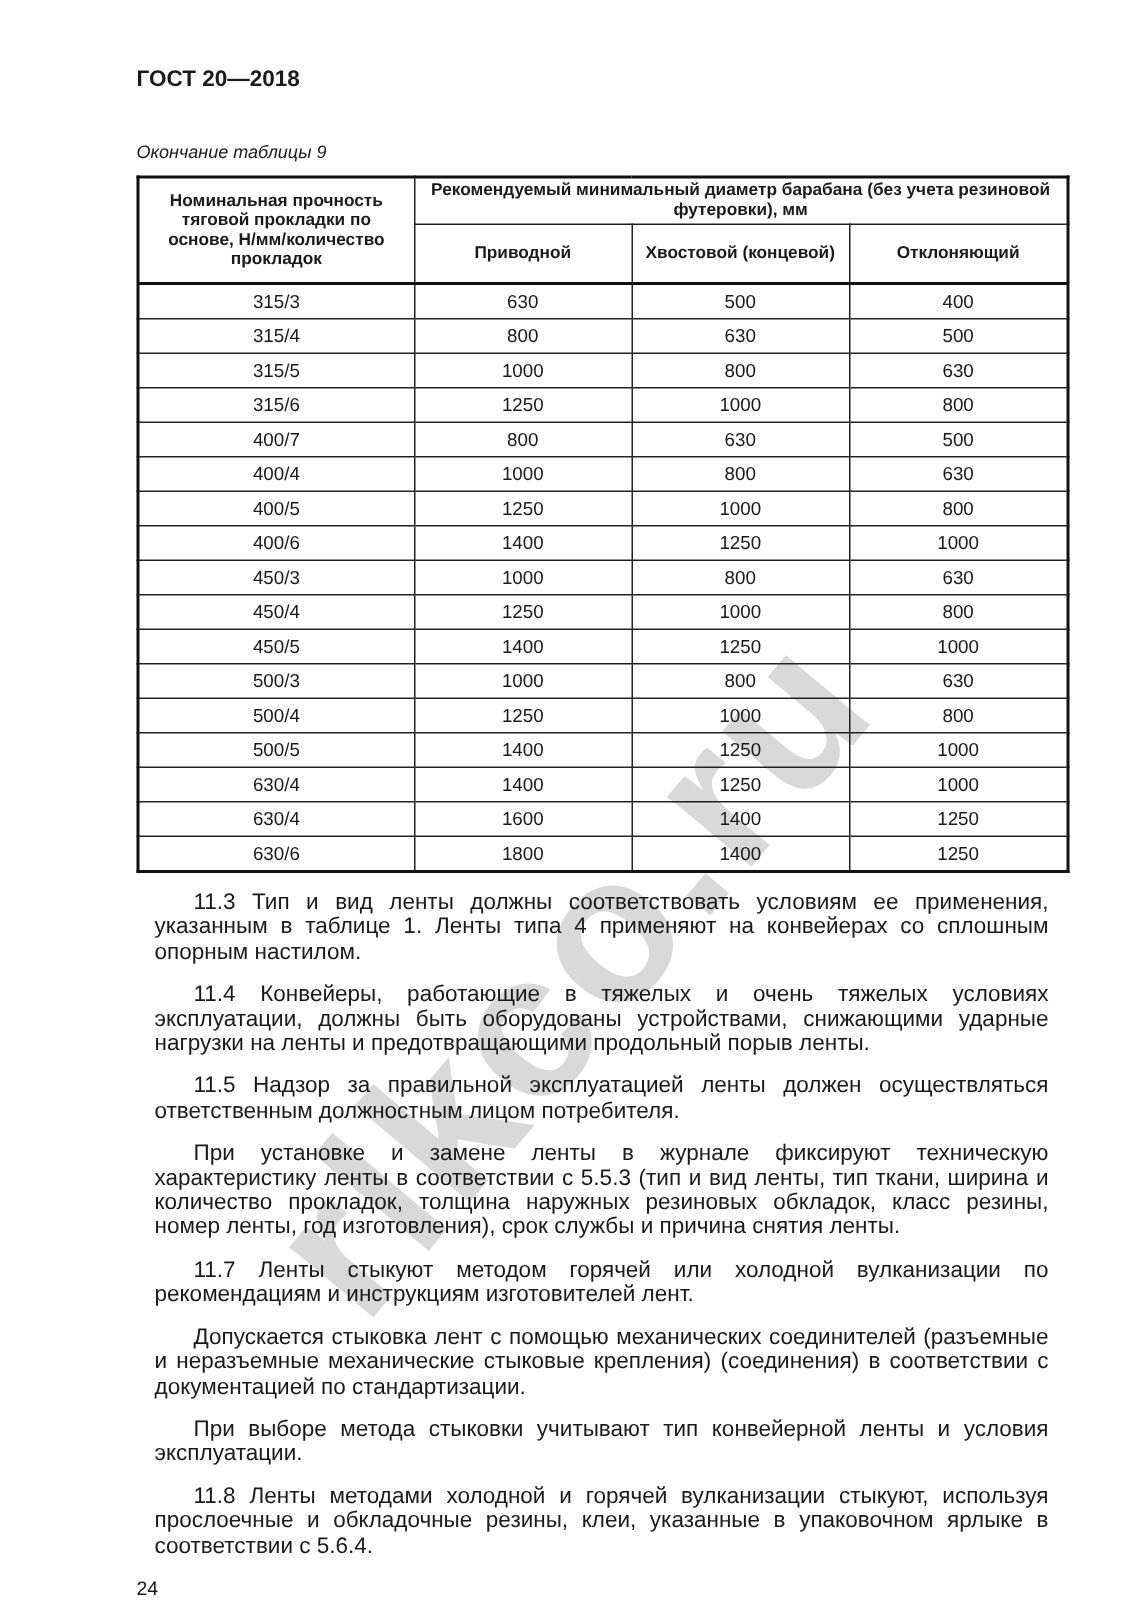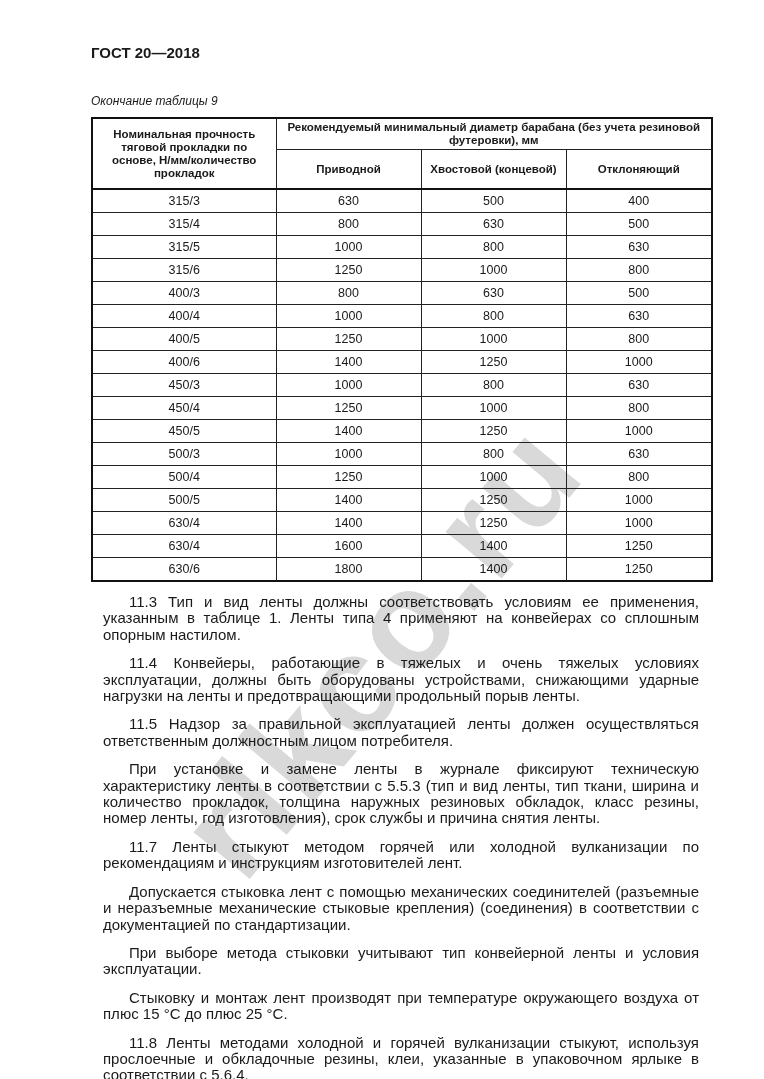--- a/index.html
+++ b/index.html
@@ -139,21 +139,21 @@
             <td>800</td>
             <td>630</td>
           </tr>
           <tr>
             <td>315/6</td>
             <td>1250</td>
             <td>1000</td>
             <td>800</td>
           </tr>
           <tr>
-            <td>400/3</td>
+            <td>400/7</td>
             <td>800</td>
             <td>630</td>
             <td>500</td>
           </tr>
           <tr>
             <td>400/4</td>
             <td>1000</td>
             <td>800</td>
             <td>630</td>
           </tr>
@@ -227,20 +227,19 @@
     </table>
 
     <div class="body-text">
         <p>11.3  Тип и вид ленты должны соответствовать условиям ее применения, указанным в таблице 1. Ленты типа 4 применяют на конвейерах со сплошным опорным настилом.</p>
         <p>11.4  Конвейеры, работающие в тяжелых и очень тяжелых условиях эксплуатации, должны быть оборудованы устройствами, снижающими ударные нагрузки на ленты и предотвращающими продольный порыв ленты.</p>
         <p>11.5  Надзор за правильной эксплуатацией ленты должен осуществляться ответственным должностным лицом потребителя.</p>
         <p>При установке и замене ленты в журнале фиксируют техническую характеристику ленты в соответствии с 5.5.3  (тип и вид ленты, тип ткани, ширина и количество прокладок, толщина наружных резиновых обкладок, класс резины, номер ленты, год изготовления), срок службы и причина снятия ленты.</p>
         <p>11.7  Ленты стыкуют методом горячей или холодной вулканизации по рекомендациям и инструкциям изготовителей лент.</p>
         <p>Допускается стыковка лент с помощью механических соединителей (разъемные и неразъемные механические стыковые крепления) (соединения) в соответствии с документацией по стандартизации.</p>
         <p>При выборе метода стыковки учитывают тип конвейерной ленты и условия эксплуатации.</p>
-        <p>Стыковку и монтаж лент производят при температуре окружающего воздуха от плюс 15 °С до плюс 25 °С.</p>
         <p>11.8  Ленты методами холодной и горячей вулканизации стыкуют, используя прослоечные и обкладочные резины, клеи, указанные в упаковочном ярлыке в соответствии с 5.6.4.</p>
       </div>
 
     <p class="page-number">24</p>
 
   </div>
 </div>
 
 </body></html>

